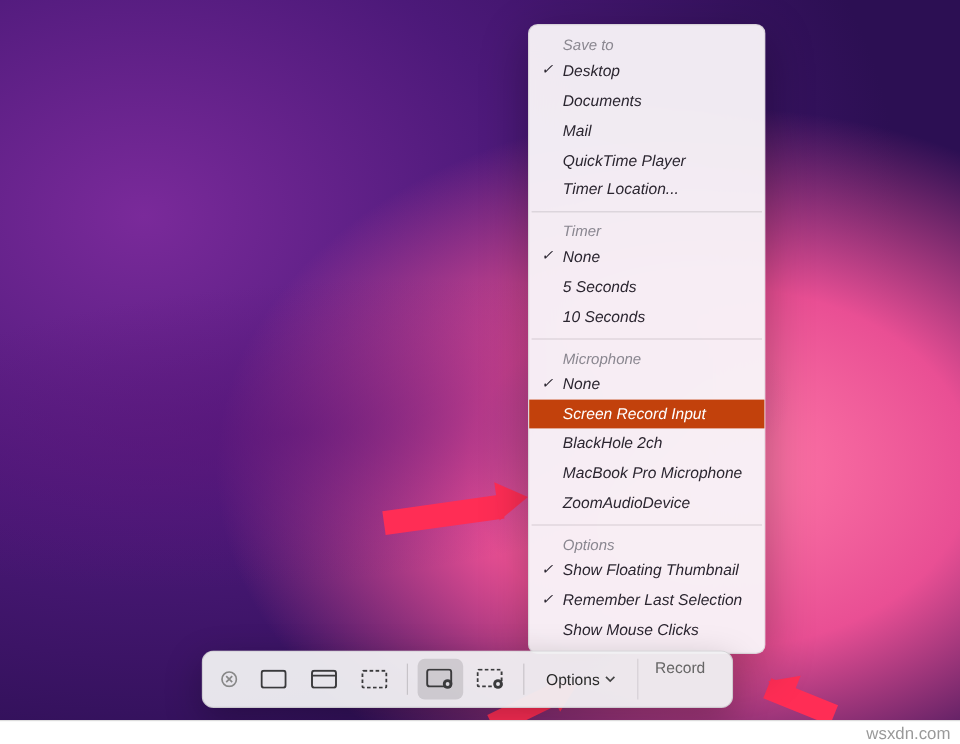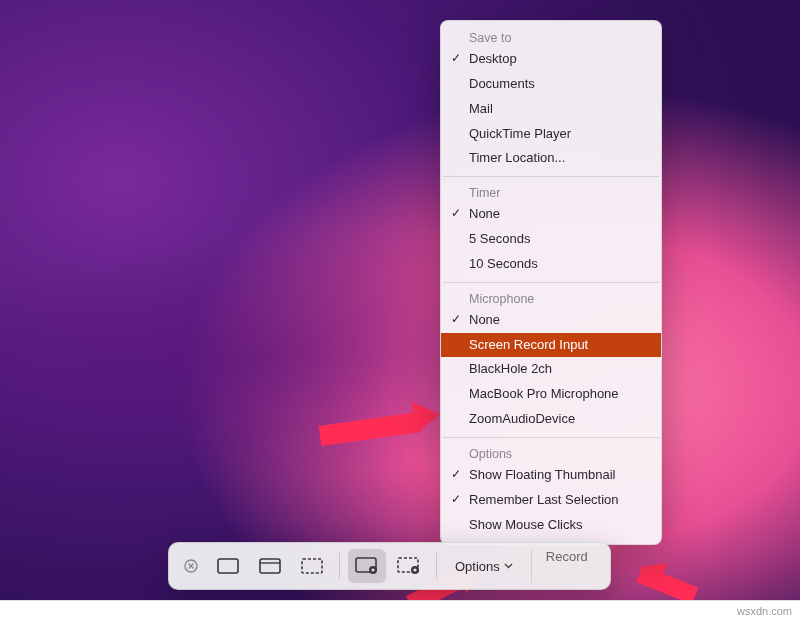--- a/index.html
+++ b/index.html
@@ -44,27 +44,28 @@
     .opt-btn {
       height:34px; padding:0 10px; display:flex; align-items:center; gap:4px;
       color:#2a2a2a; border-radius:6px;
     }
     .rec-btn {
       height:34px; padding:0 14px; display:flex; 
       color:#666; border-left:1px solid rgba(0,0,0,.1); margin-left:4px;
     }
     
     .menu {
-      position:absolute; left:440px; top:20px; width:222px;
+      position:absolute; left:440px; top:20px; width:198px;
       background: rgba(248,244,248,.96);
       border:1px solid rgba(0,0,0,.1);
       border-radius:8px;
       box-shadow: 0 12px 40px rgba(0,0,0,.3);
       padding:6px 0;
       backdrop-filter: blur(20px);
+      font-style: italic;
     }
     .menu-header {
       padding: 4px 14px 2px 28px;
       color:#8a8790; font-size:12.5px;
     }
     .menu-item {
       padding: 3px 14px 3px 28px;
       color:#2b2630; position:relative;
       line-height:1.45;
     }
@@ -81,21 +82,21 @@
       position:absolute; width:0;height:0;
       border-left:26px solid #ff2d55;
       border-top:16px solid transparent;
       border-bottom:16px solid transparent;
     }
     
     .footer {
       position:absolute; left:0; right:0; bottom:0; height:20px;
       background:#fff; border-top:1px solid #ddd;
       display:flex; justify-content:flex-end; align-items:center;
-      padding:0 8px; color:#999; font-size:11px;
+      padding:0 8px; color:#999; font-size:14px;
     }
     svg { display:block; }
   </style>
 </head>
 <body>
 
 <div class="wallpaper">
   <div class="wave"></div>
 </div>
 

